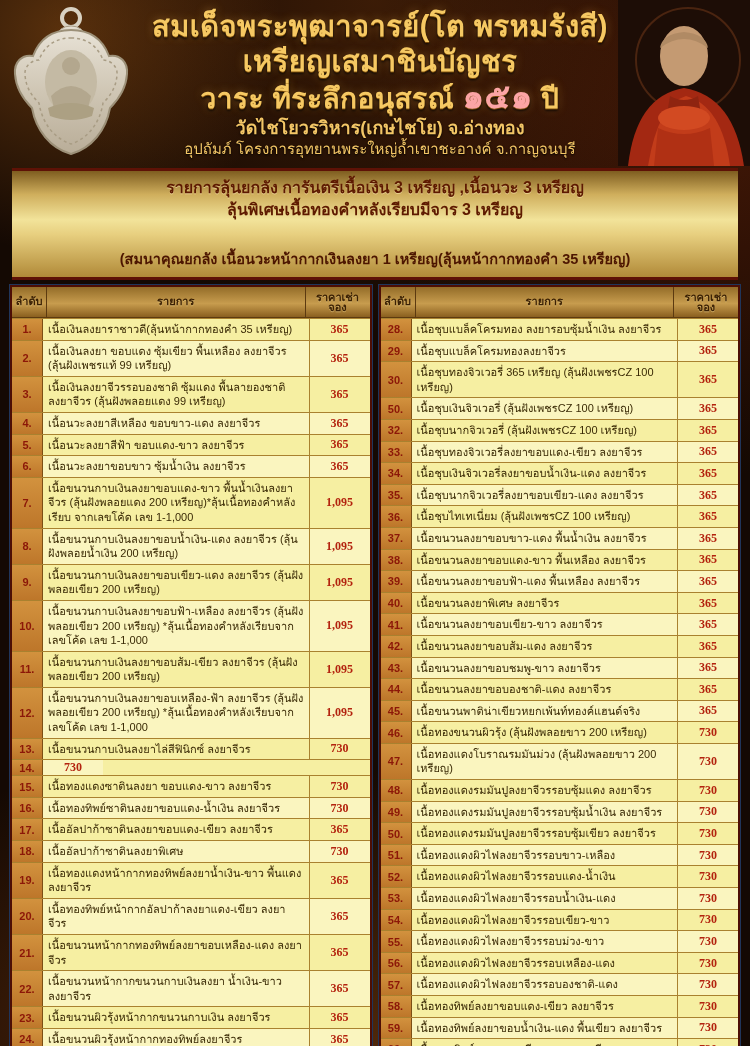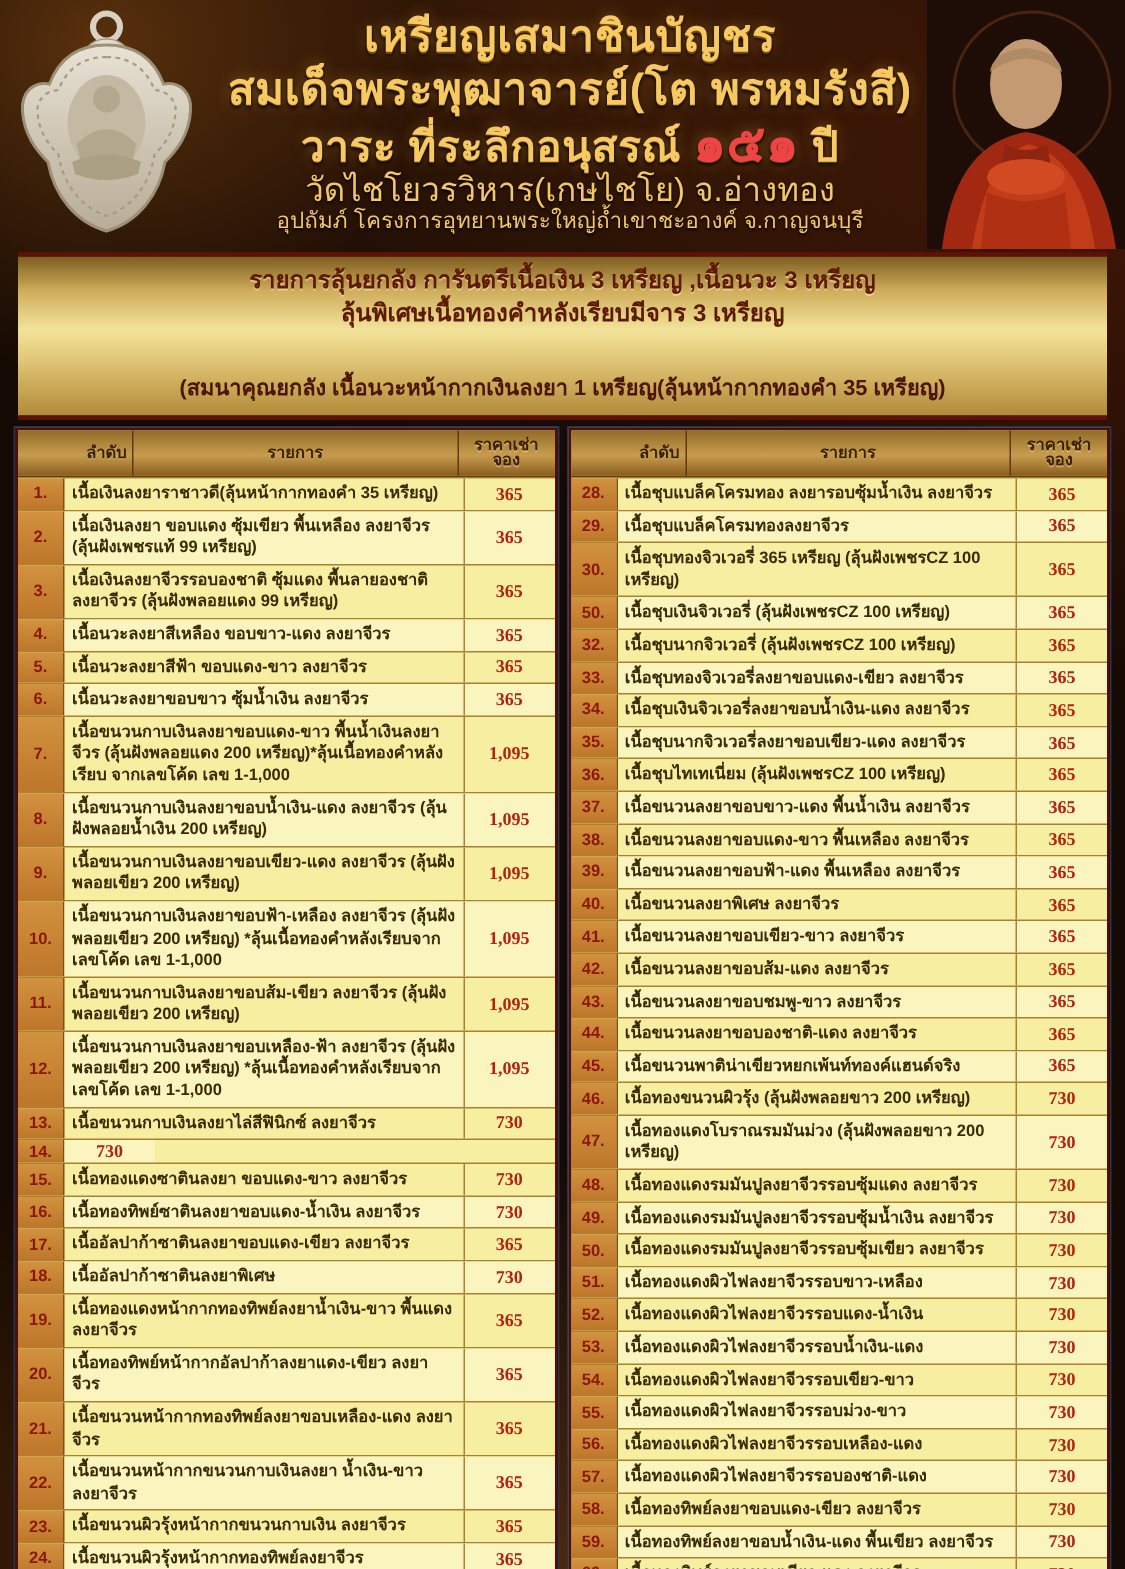--- a/index.html
+++ b/index.html
@@ -23,22 +23,22 @@
   .monk-wrap{position:absolute;right:0;top:0;width:132px;height:166px;overflow:hidden;}
   .title-block{position:absolute;left:130px;right:120px;top:8px;text-align:center;}
   .gold{
     color:#f6c963;font-weight:bold;
     text-shadow:0 1px 0 #7a4a08,0 2px 3px #000,0 0 10px rgba(255,190,80,.35);
     letter-spacing:.5px;
   }
   .t1{font-size:29px;line-height:34px;}
   .t2{font-size:29px;line-height:36px;}
   .t3{font-size:28px;line-height:36px;}
-  .t3 .bignum{font-size:34px;color:#ef4444;margin-top:32px;}
-  .sub1{font-size:22px;line-height:22px;color:#f3c666;font-weight:normal;text-shadow:0 1px 2px #000;}
+  .t3 .bignum{font-size:34px;color:#fca5a5;margin-top:32px;}
+  .sub1{font-size:18px;line-height:22px;color:#f3c666;font-weight:bold;text-shadow:0 1px 2px #000;}
   .sub2{font-size:15px;line-height:20px;color:#f3c666;font-weight:normal;text-shadow:0 1px 2px #000;}
 
   
   .banner{
     margin:2px 12px 0 12px;
     border-top:3px solid #5e1206;border-bottom:3px solid #5e1206;
     background:linear-gradient(180deg,#7e5d20 0%,#cfae5c 22%,#f2e39a 46%,#e7cf7f 60%,#b18a38 100%);
     text-align:center;padding:6px 4px 7px 4px;
   }
   .banner .b1{font-size:16px;font-weight:bold;color:#5e1a00;line-height:22px;text-shadow:0 1px 0 rgba(255,240,190,.5);}
@@ -49,39 +49,38 @@
   .tables{display:flex;gap:7px;margin:5px 10px 0 10px;align-items:stretch;}
   .ptable{
     flex:1;display:flex;flex-direction:column;
     border:2px solid #4d0e04;outline:1px solid #20355a;
     background:#f6efa2;
   }
   .thead{
     display:flex;flex:0 0 auto;
     background:linear-gradient(180deg,#936c28,#c79c4e 55%,#8a5f1f);
     border-bottom:1px solid #5c3a10;
-    padding-left:42px;
   }
   .thead>div{
     color:#3a2004;font-weight:bold;font-size:11px;
     padding:5px 2px;text-align:center;text-shadow:0 1px 0 rgba(255,230,160,.4);
   }
   .trow{display:flex;flex:0 0 auto;border-top:1px solid #a9812f;}
   .stretch .trow{flex:1 1 auto;}
   .trow:nth-child(even) .c-item, .trow:nth-child(even) .c-price{background:#faf5bf;}
   .c-no{
     flex:0 0 30px;background:linear-gradient(180deg,#d2923e,#bd762a);
     color:#8c1708;font-weight:bold;font-size:11px;
     display:flex;align-items:center;justify-content:center;
     border-right:1px solid #7c4f14;
   }
   .c-item{
     flex:1;color:#3a2a05;font-size:11px;line-height:14.6px;
     padding:3px 5px;display:flex;align-items:center;
-    border-right:1px solid #a9812f;font-weight:bold;
+    border-right:1px solid #a9812f;font-weight:normal;
   }
   .c-price{
     flex:0 0 60px;color:#b3230f;font-weight:bold;font-size:12px;
     display:flex;align-items:center;justify-content:center;font-family:Liberation Serif, serif;
   }
   .h-no{flex:0 0 30px;border-right:1px solid #5c3a10;}
   .h-item{flex:1;border-right:1px solid #5c3a10;}
   .h-price{flex:0 0 60px;font-size:9px;line-height:10px;}
 </style>
 </head>
@@ -118,22 +117,22 @@
         <path d="M30 166 Q40 104 68 96 Q104 106 112 166 Z" fill="#c23c1a"></path>
         <ellipse cx="66" cy="56" rx="24" ry="30" fill="#c49a72"></ellipse>
         <path d="M42 48 Q66 30 90 48 Q88 34 66 32 Q44 34 42 48Z" fill="#b08a64"></path>
         <path d="M52 96 Q66 104 80 96 L84 120 Q66 128 48 120 Z" fill="#8f2410"></path>
         <ellipse cx="66" cy="118" rx="26" ry="12" fill="#d24a22"></ellipse>
         <path d="M40 128 Q66 140 92 128 L96 166 L36 166 Z" fill="#b03014"></path>
       </svg>
     </div>
 
     <div class="title-block">
+      <div class="gold t2">สมเด็จพระพุฒาจารย์(โต พรหมรังสี)</div>
       <div class="gold t1">เหรียญเสมาชินบัญชร</div>
-      <div class="gold t2">สมเด็จพระพุฒาจารย์(โต พรหมรังสี)</div>
       <div class="gold t3">
         <span>วาระ ที่ระลึกอนุสรณ์</span>
         <span class="bignum">๑๕๑</span>
         <span>ปี</span>
       </div>
       <div class="sub1">วัดไชโยวรวิหาร(เกษไชโย) จ.อ่างทอง</div>
       <div class="sub2">อุปถัมภ์ โครงการอุทยานพระใหญ่ถ้ำเขาชะอางค์ จ.กาญจนบุรี</div>
     </div>
   </div>
 

